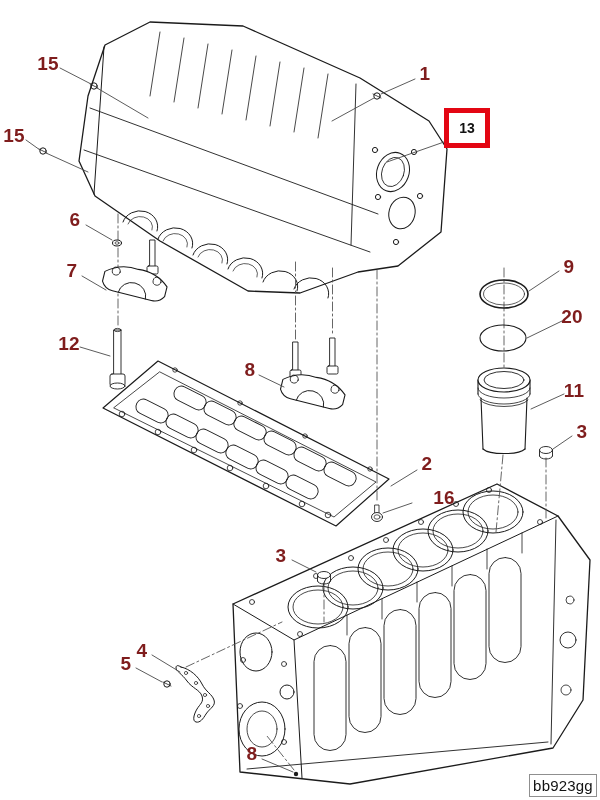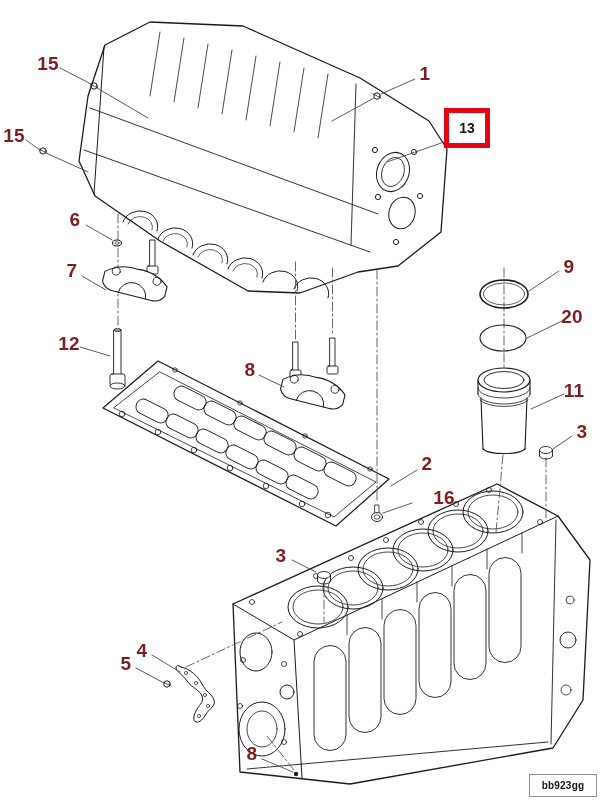--- a/index.html
+++ b/index.html
@@ -14,21 +14,21 @@
   .callout-box{
     position:absolute;transform:translate(-50%,-50%);
     width:36px;height:30px;border:5px solid #e30613;background:#fff;
     display:flex;align-items:center;justify-content:center;
     font-weight:bold;font-size:14px;color:#121212;
   }
   .code-box{
     position:absolute;left:529px;top:774px;width:66px;height:21px;
     border:1.5px solid #8f8f8f;background:#fff;
     display:flex;align-items:center;justify-content:center;
-    font-weight:bold;font-size:10px;color:#121212;letter-spacing:.2px;
+    font-weight:normal;font-size:15px;color:#121212;letter-spacing:.2px;
   }
 </style>
 </head>
 <body>
 
 <div class="stage">
 
   <svg width="600" height="800" viewBox="0 0 600 800" fill="none" stroke="#1b1b1b" stroke-width="1" stroke-linejoin="round" stroke-linecap="round">
 
     <g>

